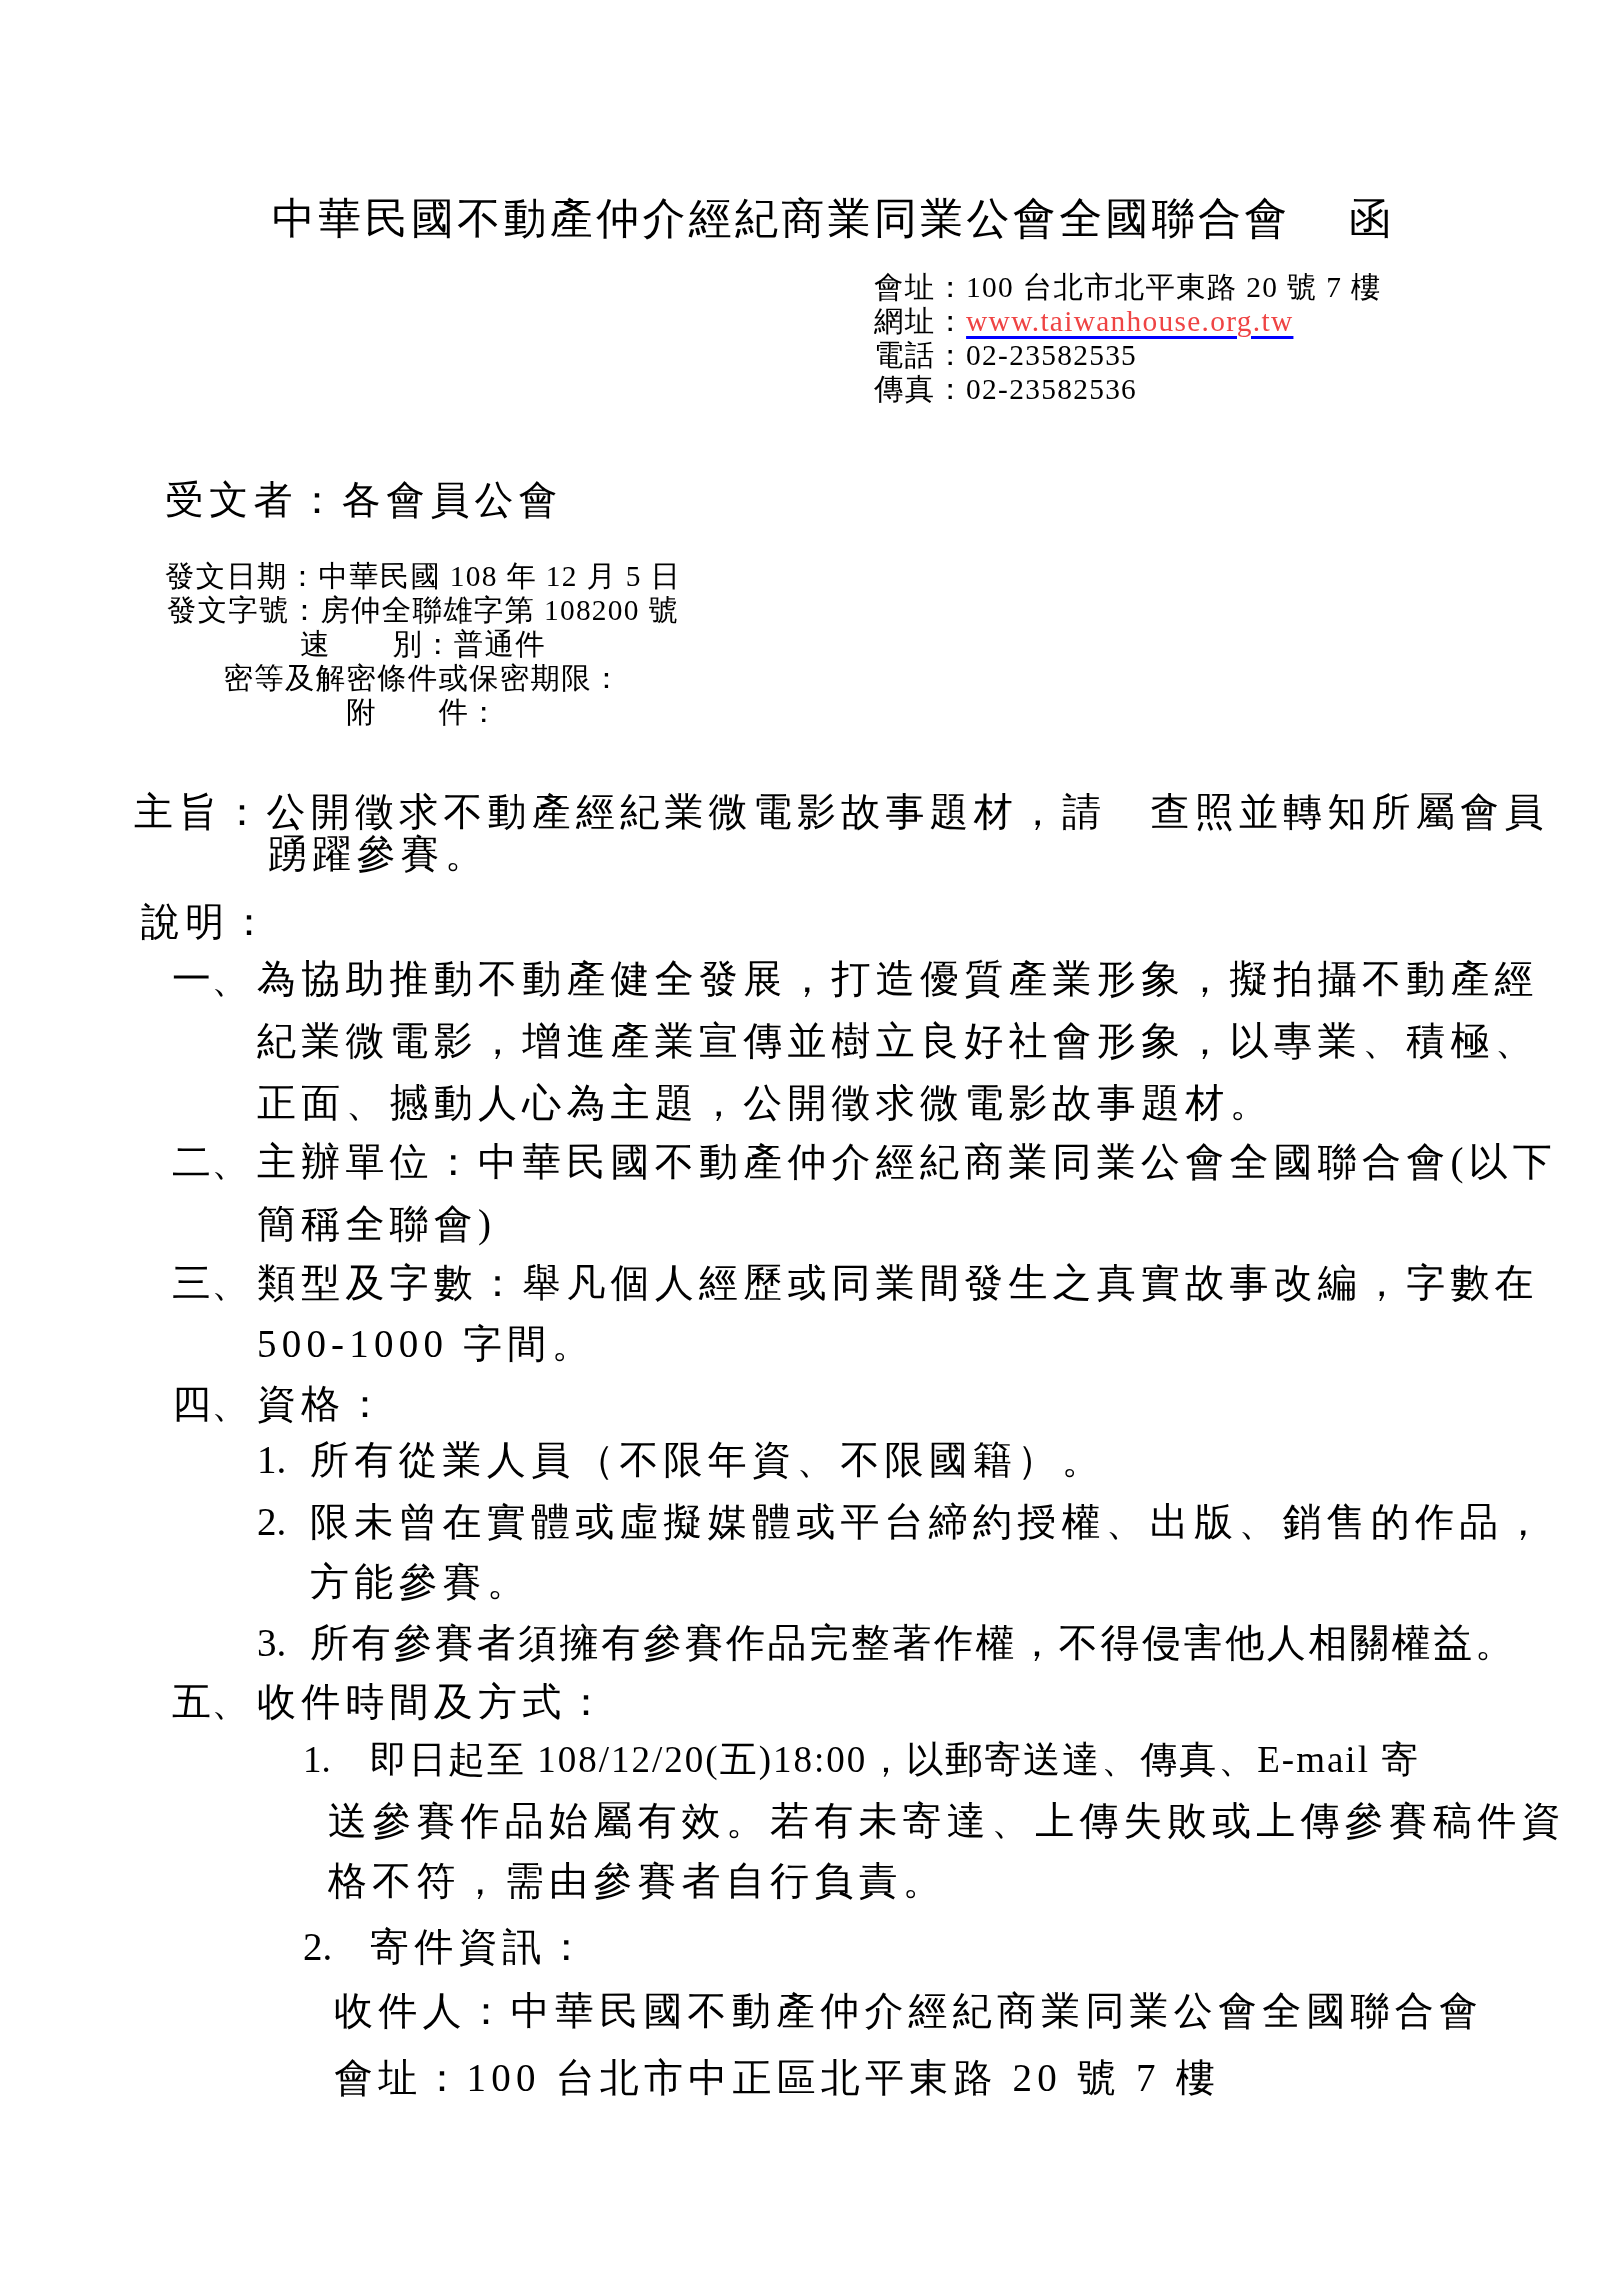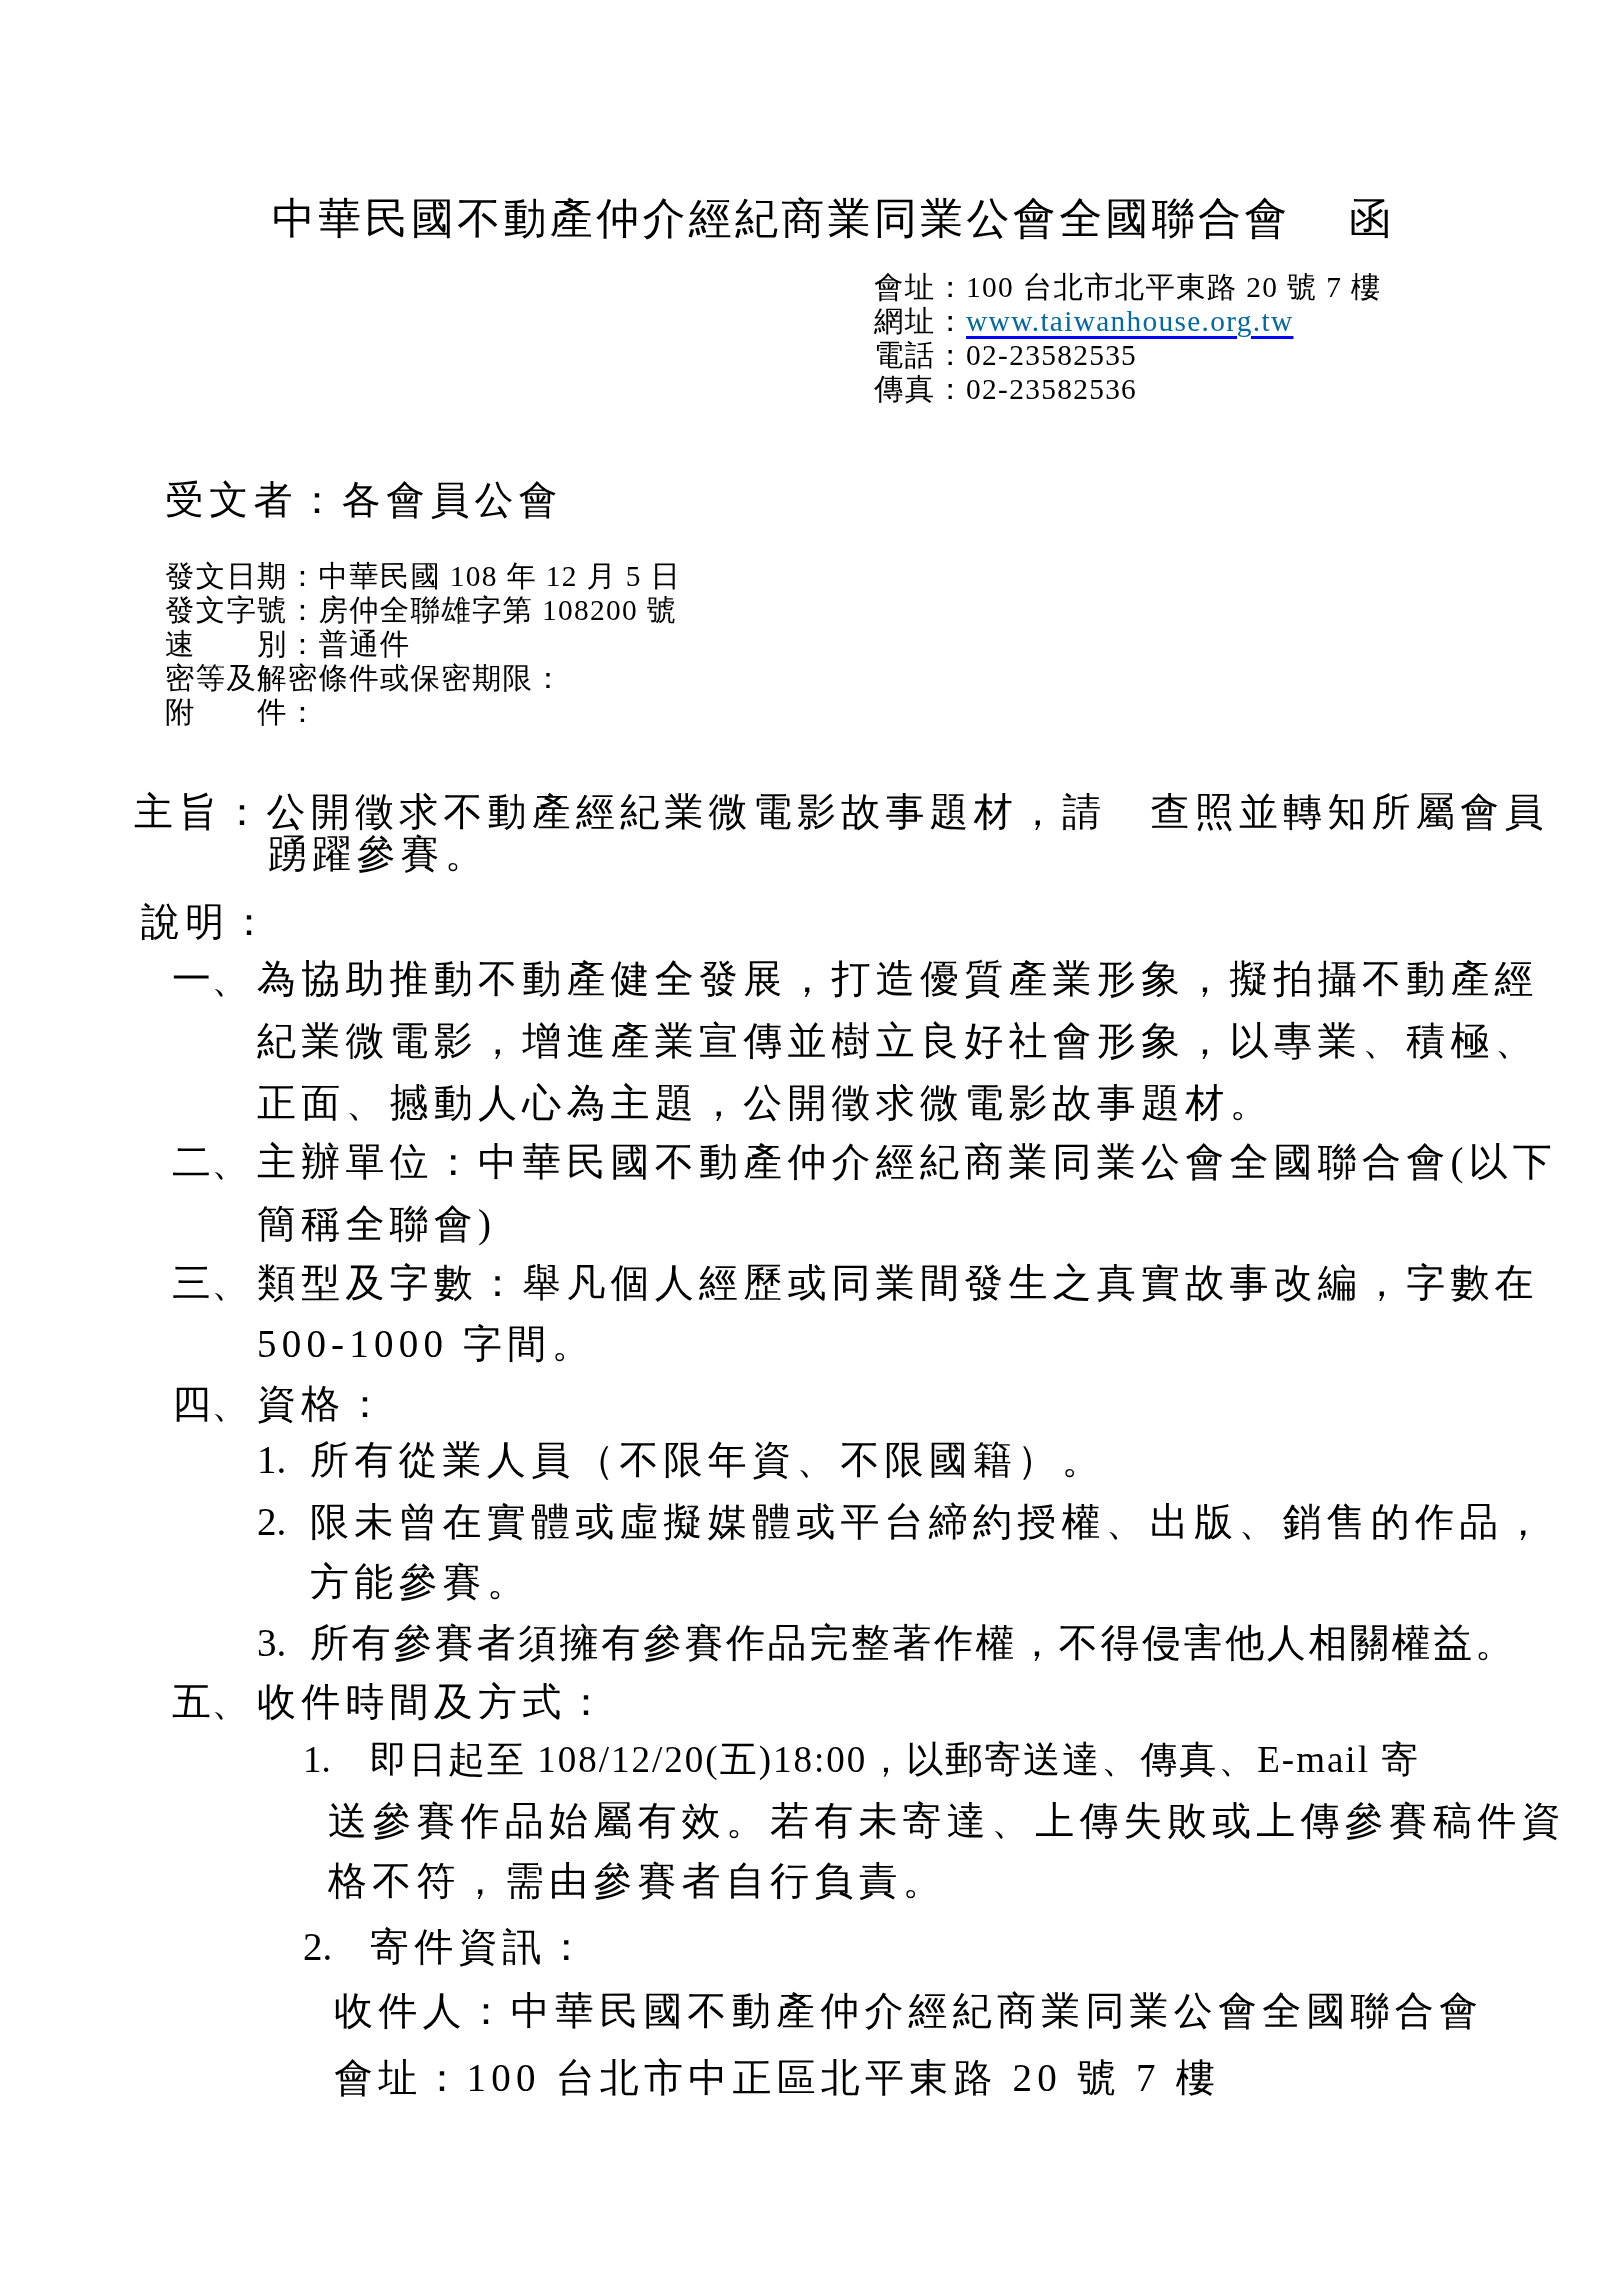--- a/index.html
+++ b/index.html
@@ -23,21 +23,21 @@
   .title-gap{display:inline-block;width:58px;}
 
   
   .contact{top:270px;left:874px;font-size:29.4px;line-height:34px;letter-spacing:1.3px;}
   .contact a{color:#0000ff;text-decoration:underline;text-decoration-thickness:2.6px;text-underline-offset:4.6px;}
 
   
   .recipient{top:478px;left:165px;font-size:39px;letter-spacing:5.2px;line-height:1.15;}
 
   
-  .meta{top:559px;left:165px;font-size:29.4px;line-height:34px;letter-spacing:1.3px;}
+  .meta{top:559px;left:165px;font-size:29.4px;line-height:34px;letter-spacing:1.3px;text-align:center;}
 
   
   .b{font-size:39px;letter-spacing:5.2px;line-height:1.15;}
   .subject-l1{top:790px;left:134px;}
   .subject-l2{top:832px;left:268px;}
   .shuoming{top:900px;left:141px;}
 
   .sec{left:165px;text-align:center;}
   .sec .num{display:inline-block;width:92px;letter-spacing:0;}
   .cont1{left:257px;}           
@@ -55,21 +55,21 @@
 <body>
 
 <div class="page">
 
   <div class="abs title-line">
     <span>中華民國不動產仲介經紀商業同業公會全國聯合會</span><span class="title-gap"></span><span>函</span>
   </div>
 
   <div class="abs contact">
     <div><span>會址：</span><span>100 台北市北平東路 20 號 7 樓</span></div>
-    <div><span>網址：</span><a href="#" style="color: #0369a1; text-decoration-color: rgb(0, 0, 255);">www.taiwanhouse.org.tw</a></div>
+    <div><span>網址：</span><a href="#" style="color: #ef4444; text-decoration-color: rgb(0, 0, 255);">www.taiwanhouse.org.tw</a></div>
     <div><span>電話：</span><span>02-23582535</span></div>
     <div><span>傳真：</span><span>02-23582536</span></div>
   </div>
 
   <div class="abs recipient">
     <span>受文者：</span><span>各會員公會</span>
   </div>
 
   <div class="abs meta">
     <div><span>發文日期：</span><span>中華民國 108 年 12 月 5 日</span></div>

